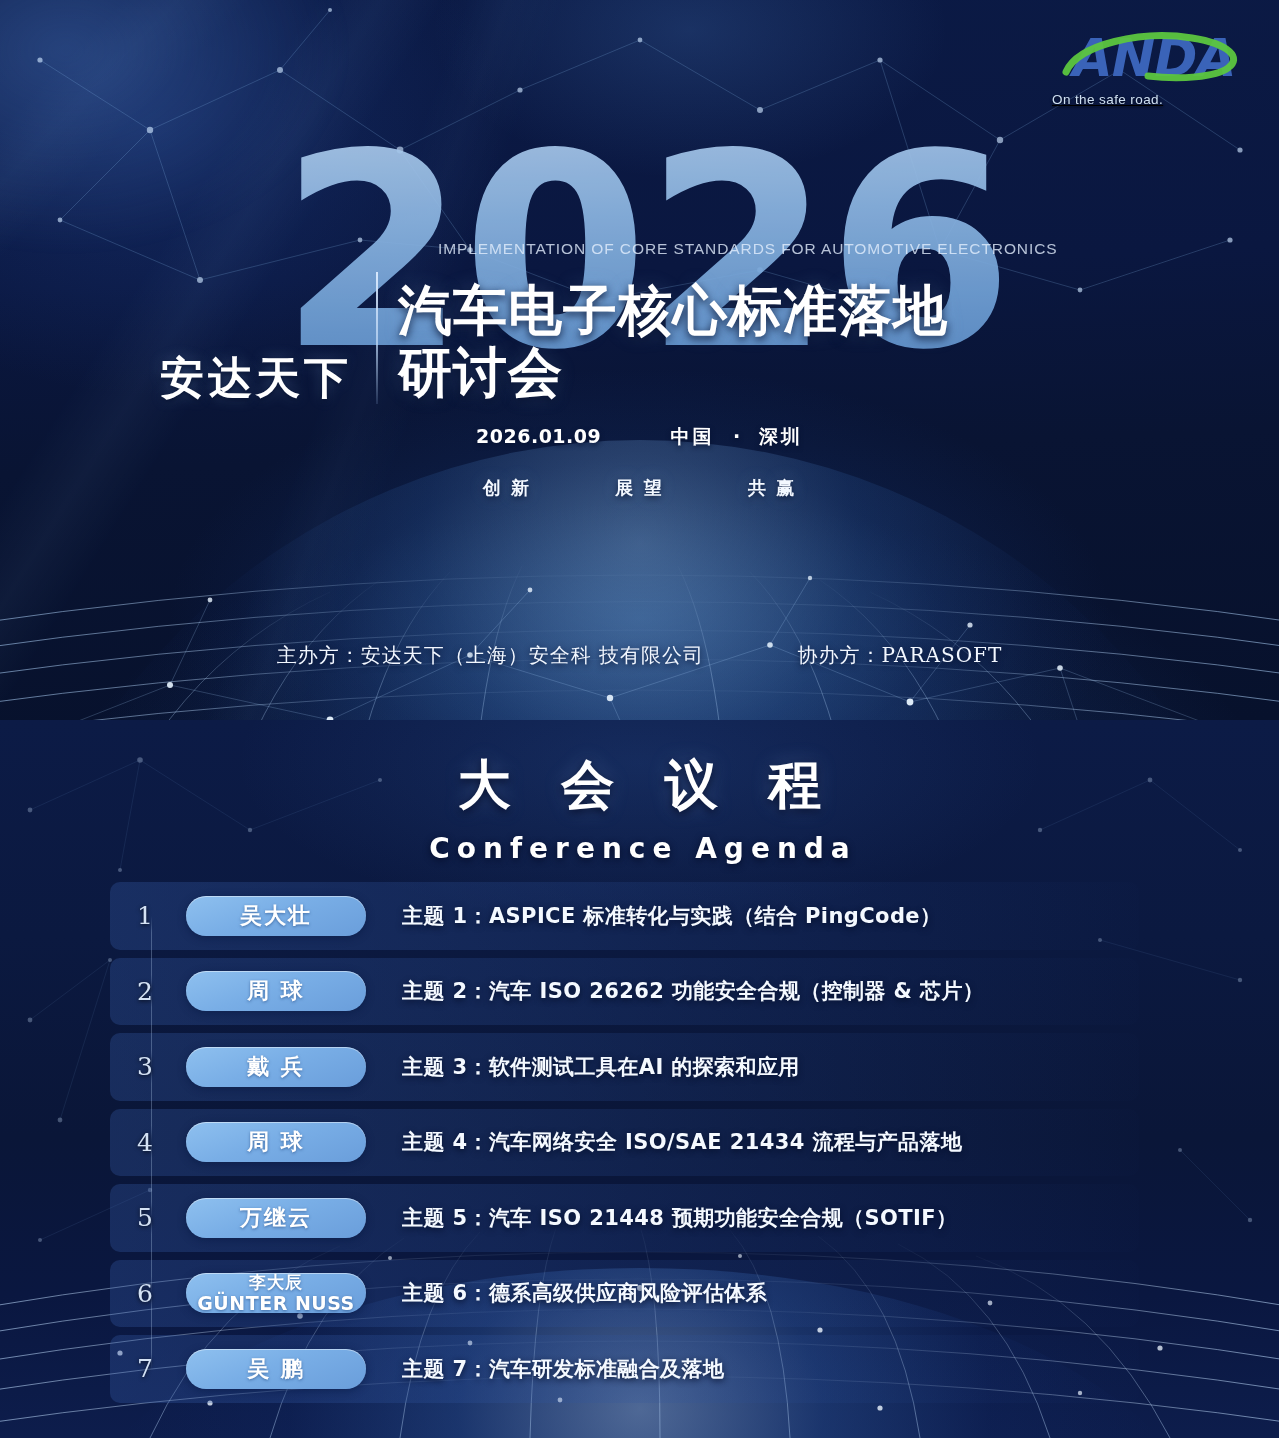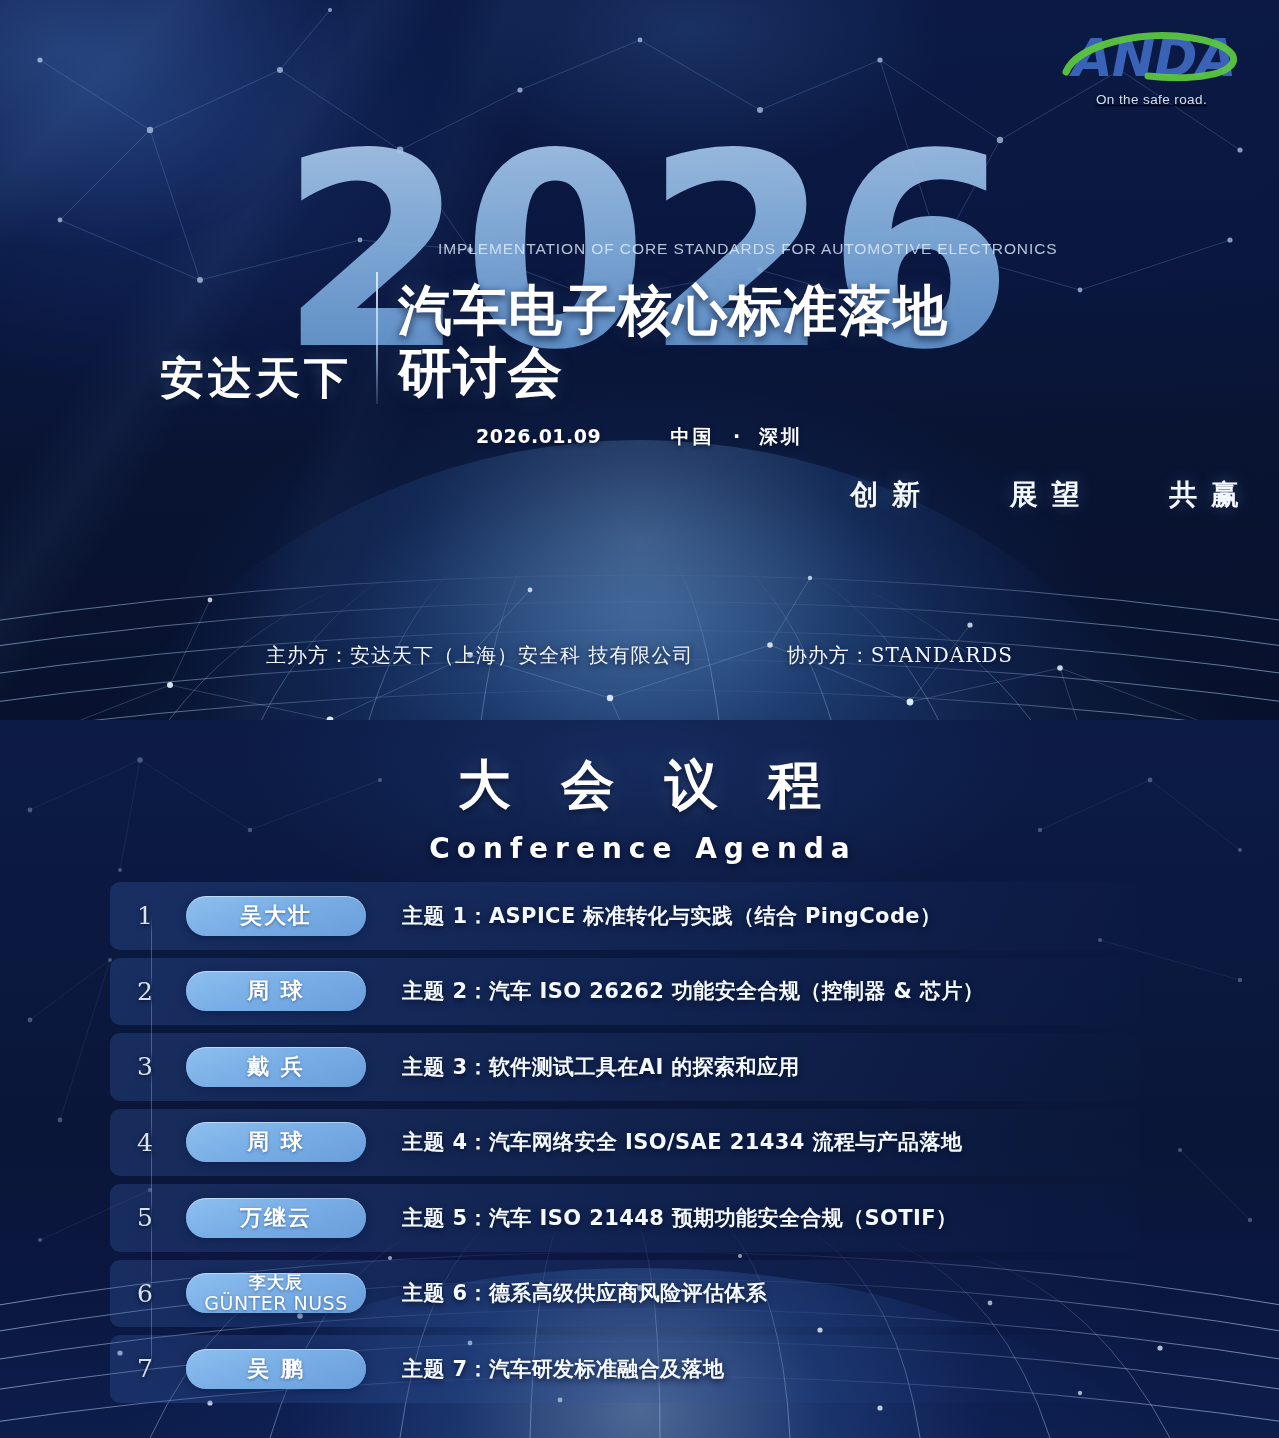--- a/index.html
+++ b/index.html
@@ -107,43 +107,43 @@
     font-size:19px; font-weight:700; color:#ffffff;
     text-shadow:0 2px 5px rgba(5,15,45,.85);
   }
   .datebar .d { letter-spacing:.5px; }
   .datebar .gap { display:inline-block; width:56px; }
   .datebar .city { letter-spacing:3px; }
   .datebar .dot { display:inline-block; padding:0 12px; }
 
   
   .slogan {
-    position:absolute; left:0; right:0; top:476px; text-align:right;
+    position:absolute; left:0; right:0; top:476px; text-align:center;
     font-family:"DejaVu Serif","Liberation Serif",serif;
-    font-size:28px; font-weight:700; color:#f3f8ff;
+    font-size:18px; font-weight:700; color:#f3f8ff;
     letter-spacing:2px;
     text-shadow:0 2px 7px rgba(5,15,45,.9), 0 0 16px rgba(150,195,245,.30);
   }
   .slogan span { display:inline-block; margin:0 38px; }
 
   
   .sponsors {
     position:absolute; left:0; right:0; top:642px; text-align:center;
     font-family:"DejaVu Serif","Liberation Serif",serif;
     font-size:20px; color:#f2f7ff; letter-spacing:1px;
     text-shadow:0 2px 6px rgba(5,15,45,.95);
   }
   .sponsors .s2 { display:inline-block; margin-left:86px; }
 
   
   .logo { position:absolute; width:205px; height:96px; }
   .logo-hero { right:22px; top:24px;text-decoration:underline; }
   .logo svg { display:block; width:205px; height:72px; }
   .logo-tag {
-    text-align:center; padding-right:6px; margin-top:-4px;
+    text-align:left; padding-right:6px; margin-top:-4px;
     font-family:"Liberation Sans",sans-serif;
     font-size:13.5px; color:#cfe0f2; letter-spacing:.4px;
     text-shadow:0 1px 3px rgba(0,0,0,.7);
   }
 
   
   .agenda {
     position:absolute; left:0; top:720px; width:1279px; height:718px;
     overflow:hidden;
     background:
@@ -205,21 +205,21 @@
   }
   .pill .nm {
     font-family:"DejaVu Sans","Liberation Sans",sans-serif;
     font-size:22px; font-weight:700; color:#ffffff; letter-spacing:2px;
     text-shadow:0 1px 3px rgba(20,55,110,.55);
     white-space:nowrap; line-height:26px;
   }
   .pill.two .nm { font-size:17px; line-height:20px; letter-spacing:1px; }
   .pill.two .nm2 {
     font-family:"DejaVu Sans","Liberation Sans",sans-serif;
-    font-size:19px; font-weight:400; color:#ffffff; letter-spacing:.5px;
+    font-size:19px; font-weight:700; color:#ffffff; letter-spacing:.5px;
     line-height:22px; white-space:nowrap;
     text-shadow:0 1px 3px rgba(20,55,110,.55);
   }
   .topic {
     position:relative; z-index:2; margin-left:36px;
     font-family:"DejaVu Sans","Liberation Sans",sans-serif;
     font-size:21px; font-weight:700; color:#f4f9ff; letter-spacing:.4px;
     text-shadow:0 2px 6px rgba(4,14,42,.92);
     white-space:nowrap;
   }
@@ -349,21 +349,21 @@
     </div>
 
     <div class="slogan">
       <span>创 新</span>
       <span>展 望</span>
       <span>共 赢</span>
     </div>
 
     <div class="sponsors">
       <span>主办方：</span><span>安达天下（上海）安全科 技有限公司</span>
-      <span class="s2"><span>协办方：</span><span>STANDARDS</span></span>
+      <span class="s2"><span>协办方：</span><span>PARASOFT</span></span>
     </div>
 
     <div class="logo logo-hero">
       <svg viewBox="0 0 205 72">
         <text x="102" y="52" text-anchor="middle" font-family="DejaVu Sans, Liberation Sans, sans-serif" font-size="52" font-weight="700" font-style="italic" fill="#3a63b8" letter-spacing="-1">ANDA</text>
         <path d="M14 48 C26 20, 90 6, 140 14 C178 20, 190 34, 176 44 C164 53, 128 56, 96 52" fill="none" stroke="#5cc63f" stroke-width="7" stroke-linecap="round" opacity="0.95"></path>
       </svg>
       <div class="logo-tag">On the safe road.</div>
     </div>
   </section>

